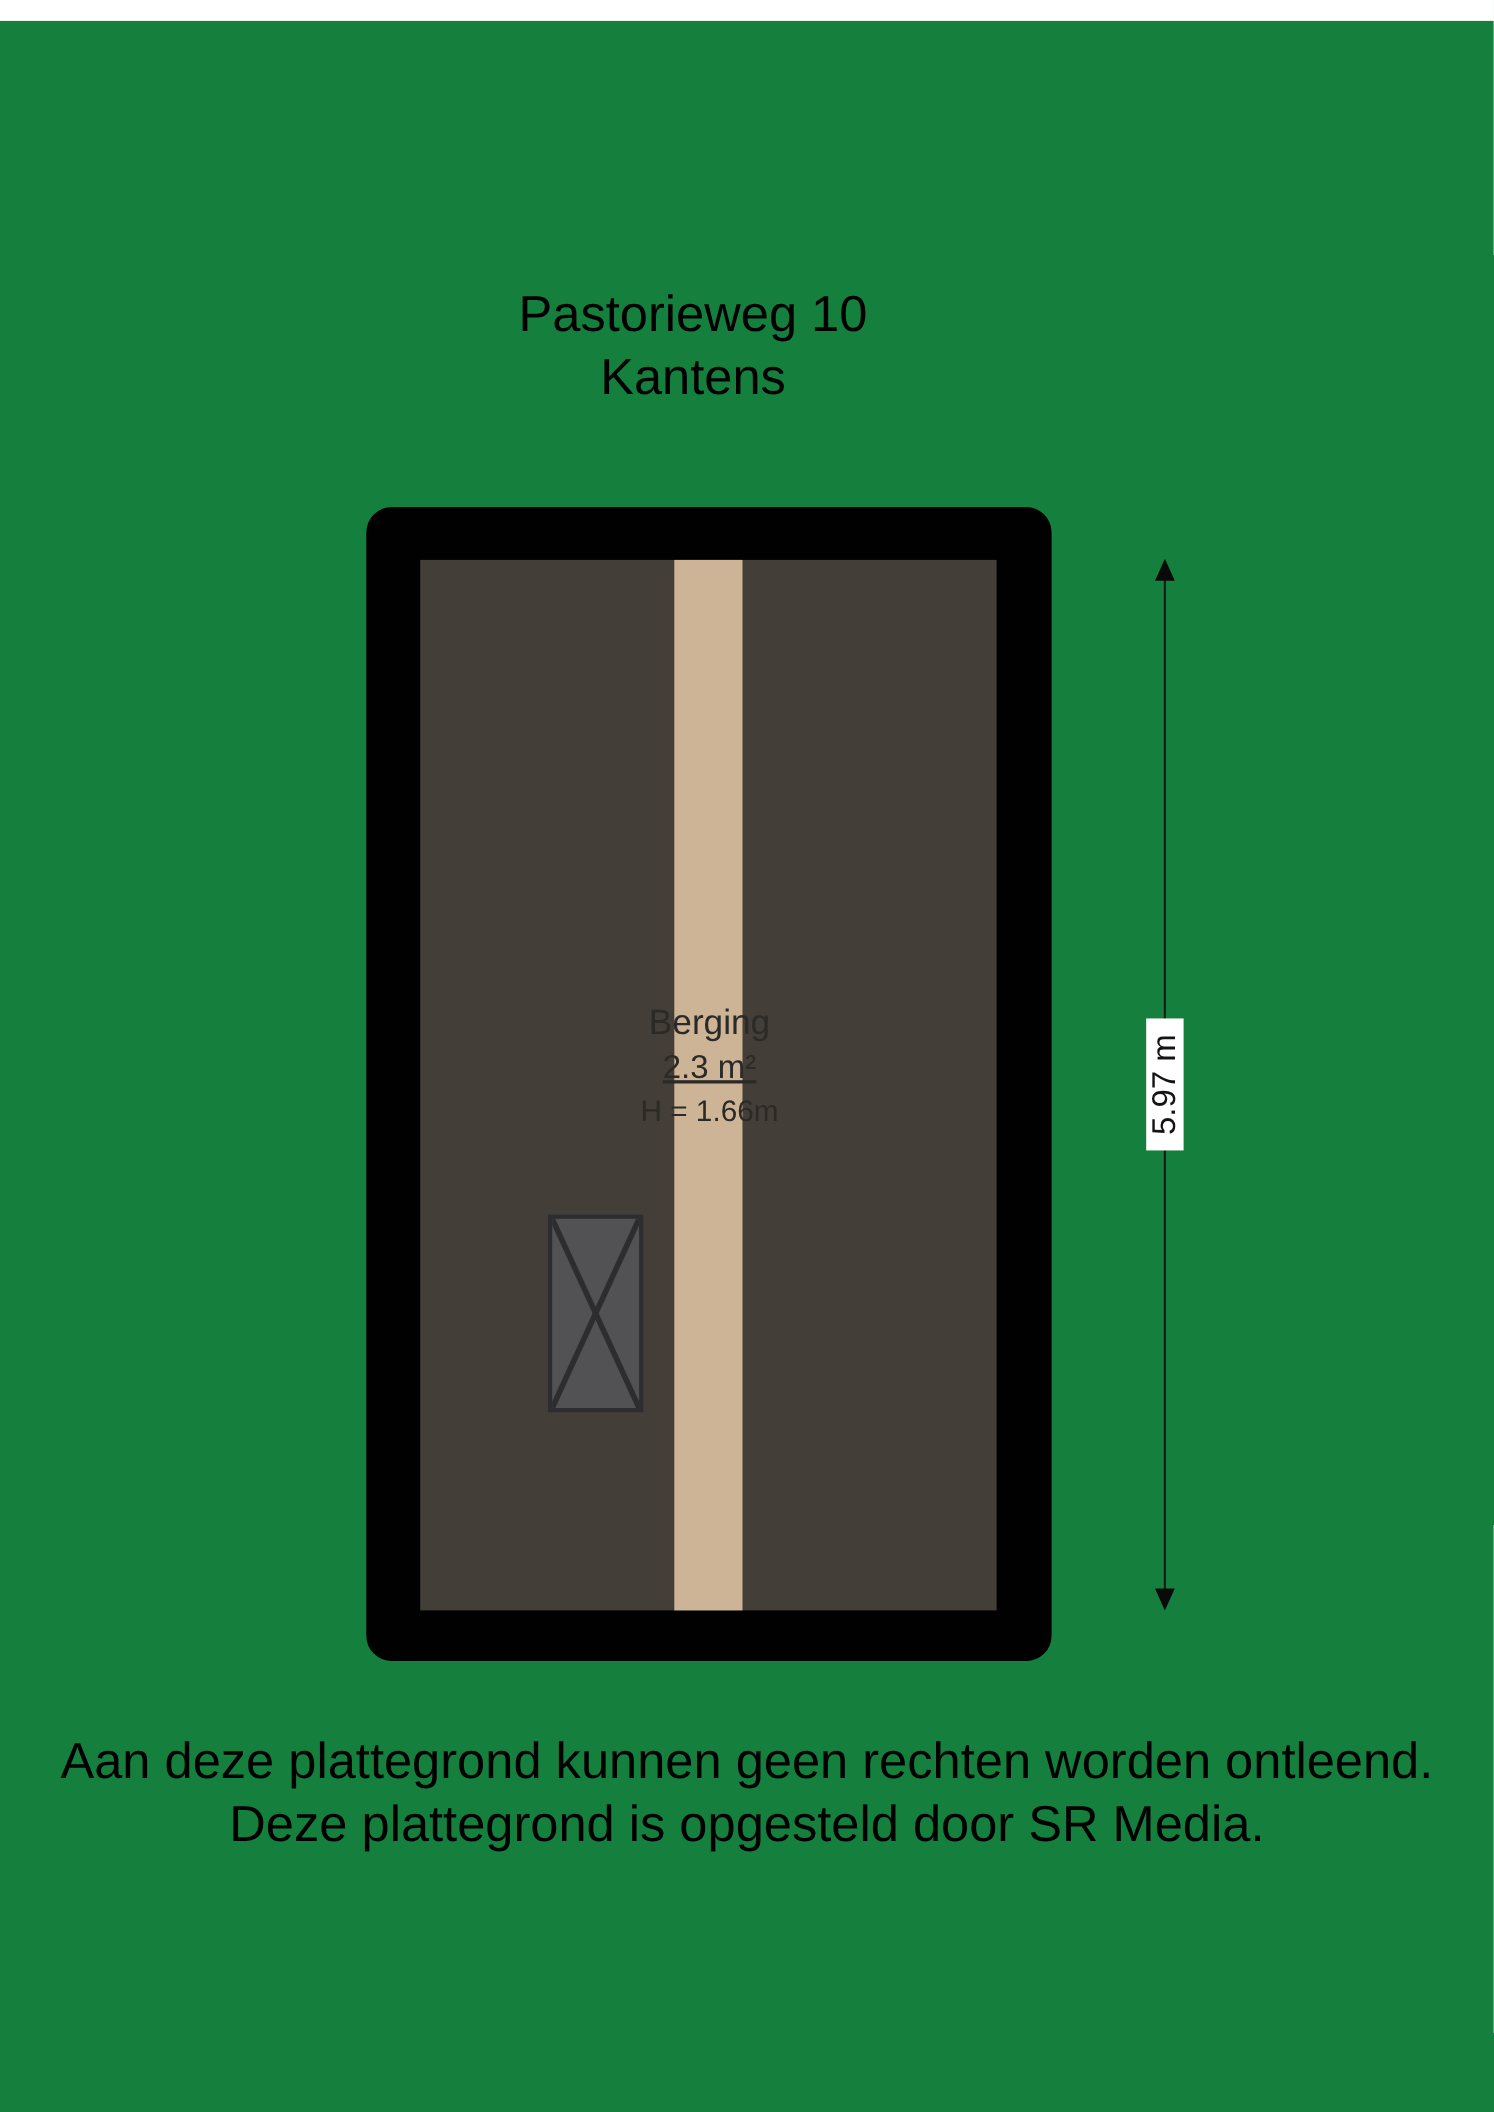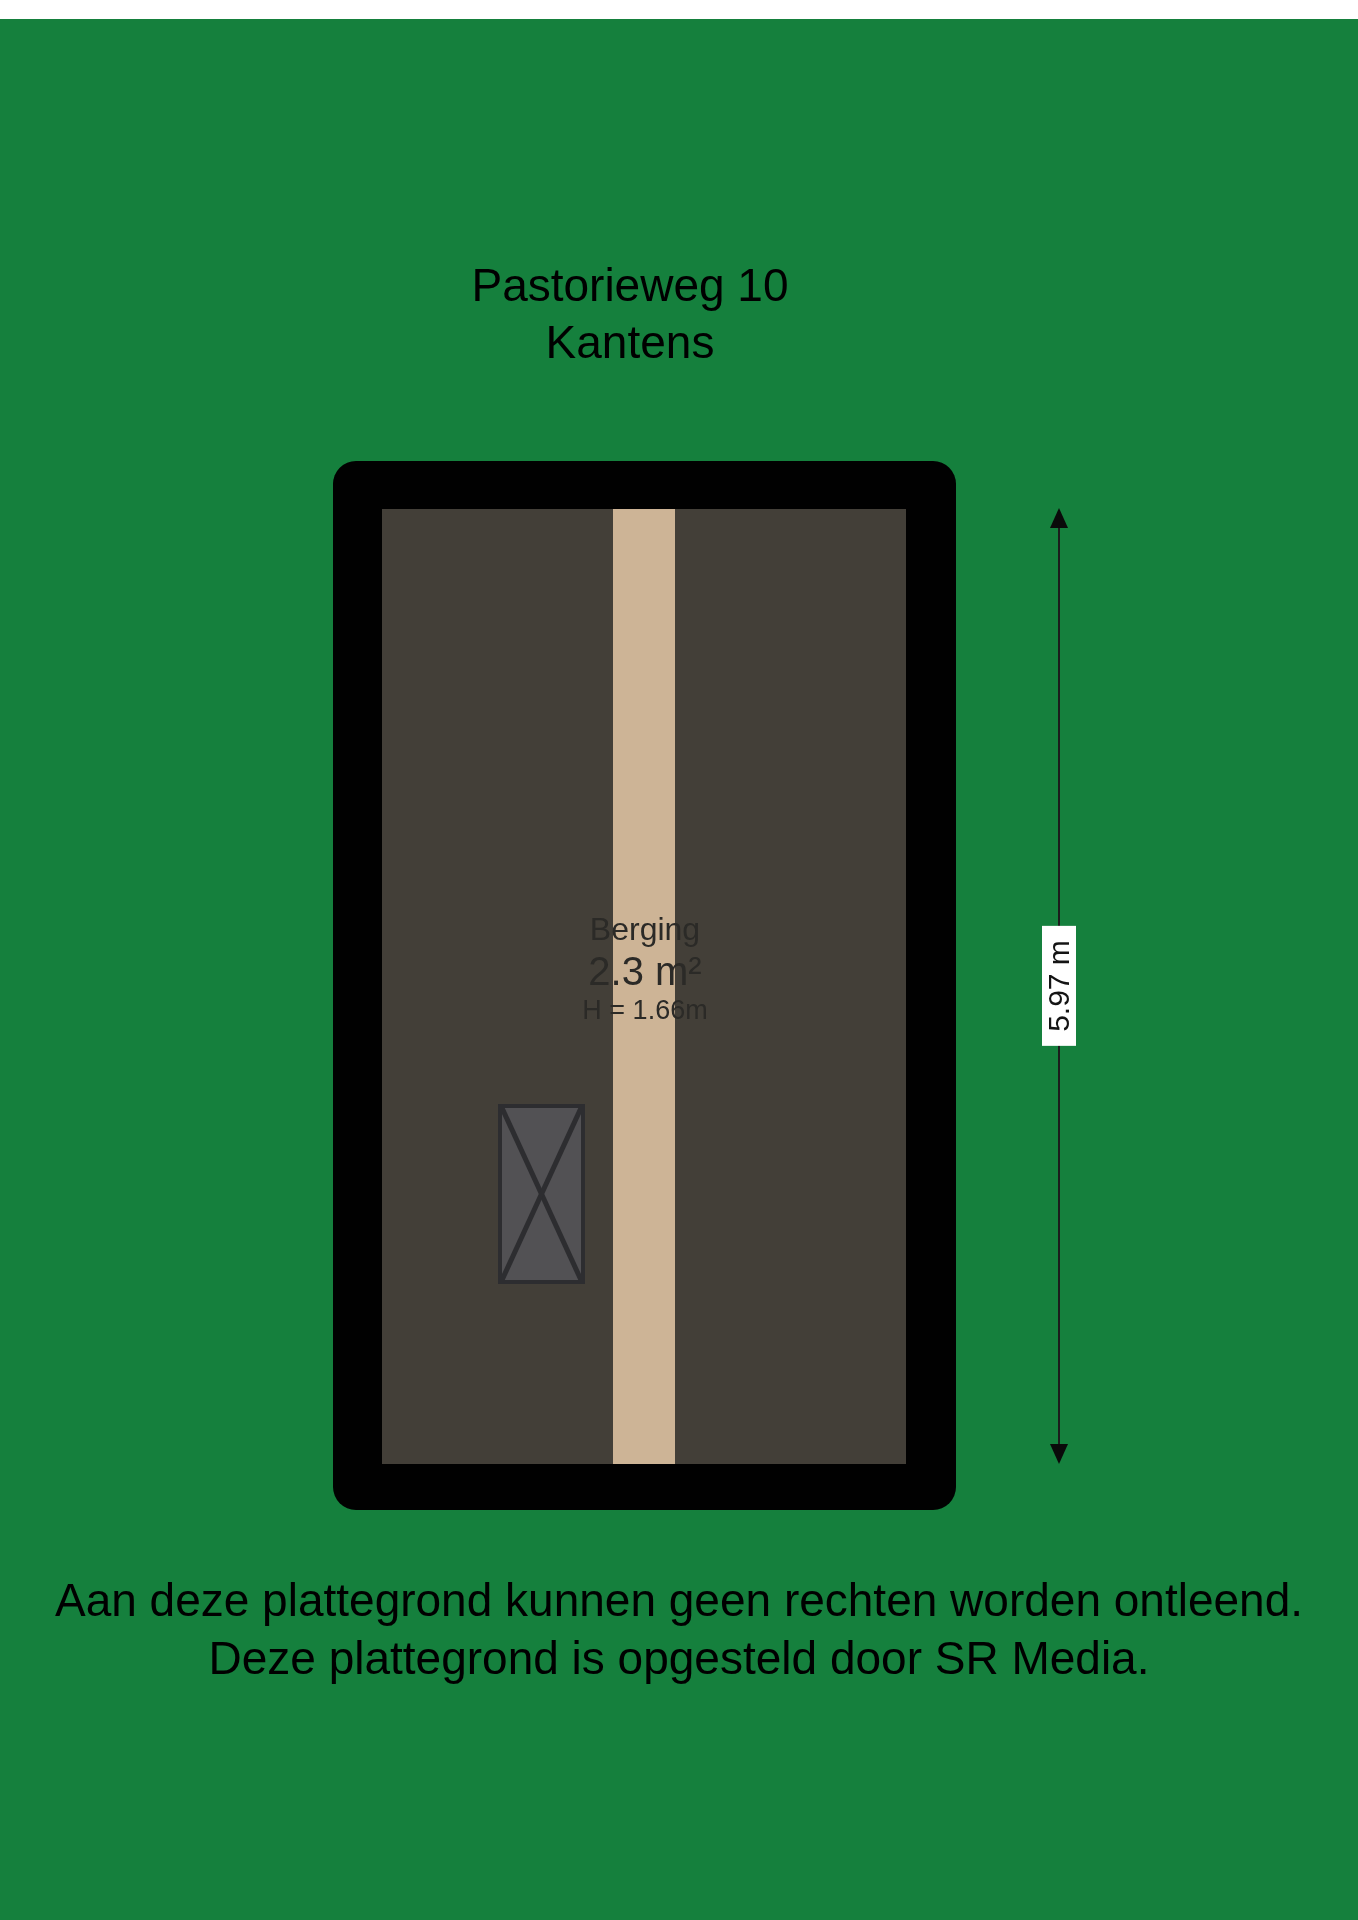--- a/index.html
+++ b/index.html
@@ -54,21 +54,21 @@
   }
   .room-label {
     position: absolute;
     left: 63px;
     top: 398px;
     width: 400px;
     text-align: center;
     color: #2B2A27;
   }
   .room-name   { font-size: 32px; line-height: 44px; }
-  .room-area   { font-size: 40px; line-height: 40px; }
+  .room-area   { font-size: 30px; line-height: 40px; text-decoration: underline; }
   .room-height { font-size: 27px; line-height: 38px; }
 
   
   .crossed-box {
     position: absolute;
     left: 116px;
     top: 595px;
     width: 87px;
     height: 180px;
     background: #525154;

